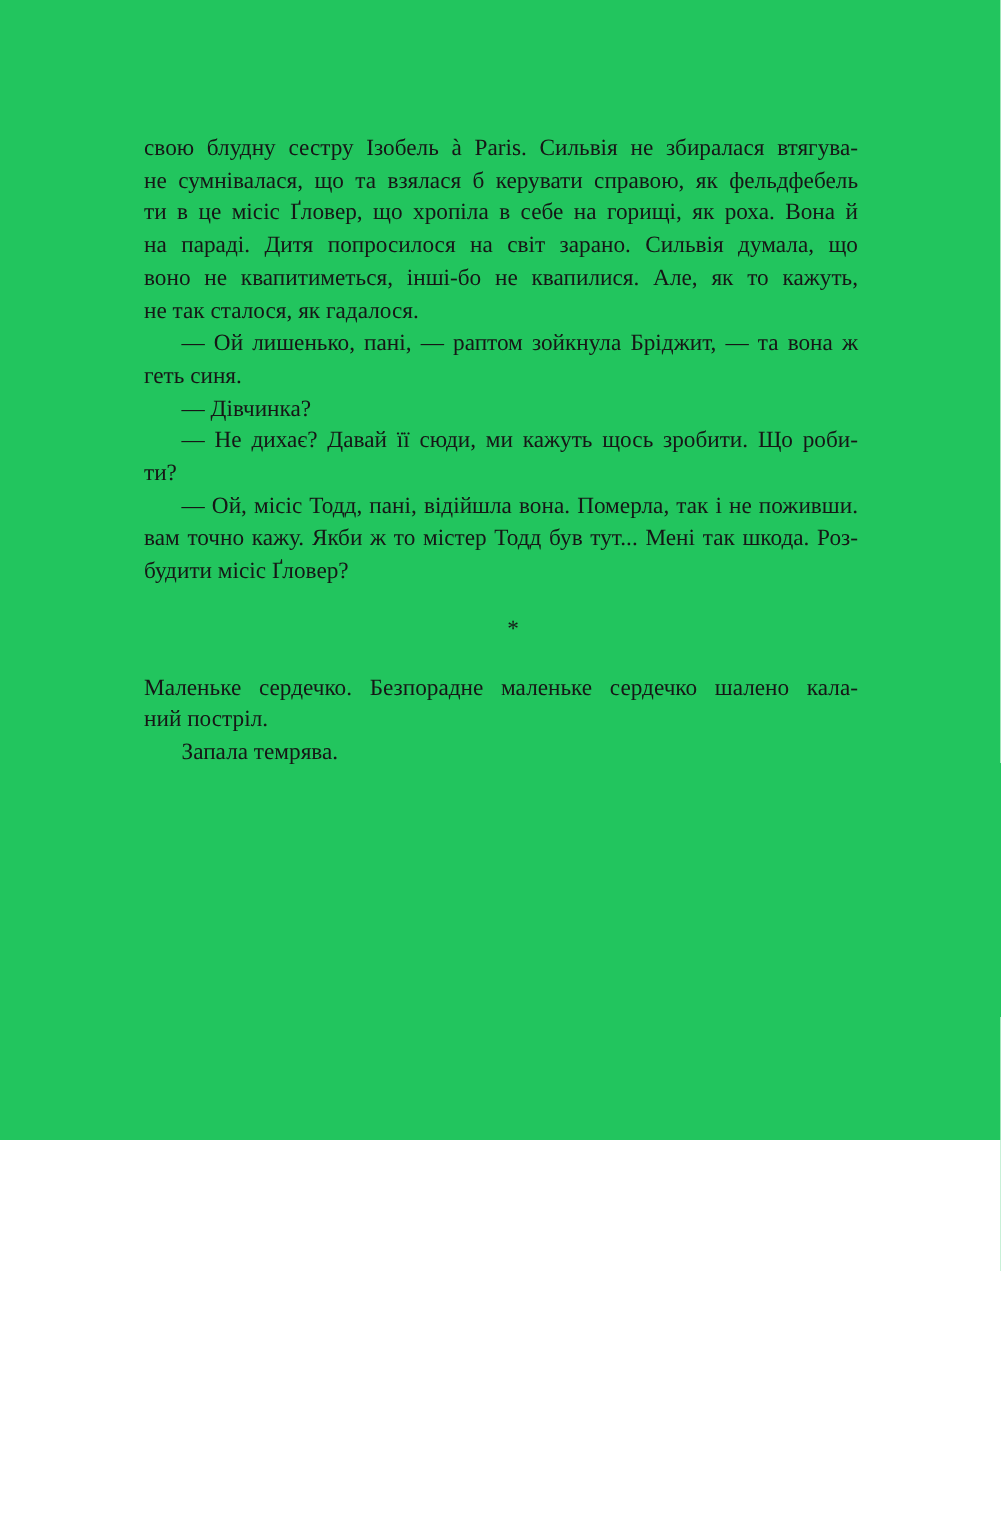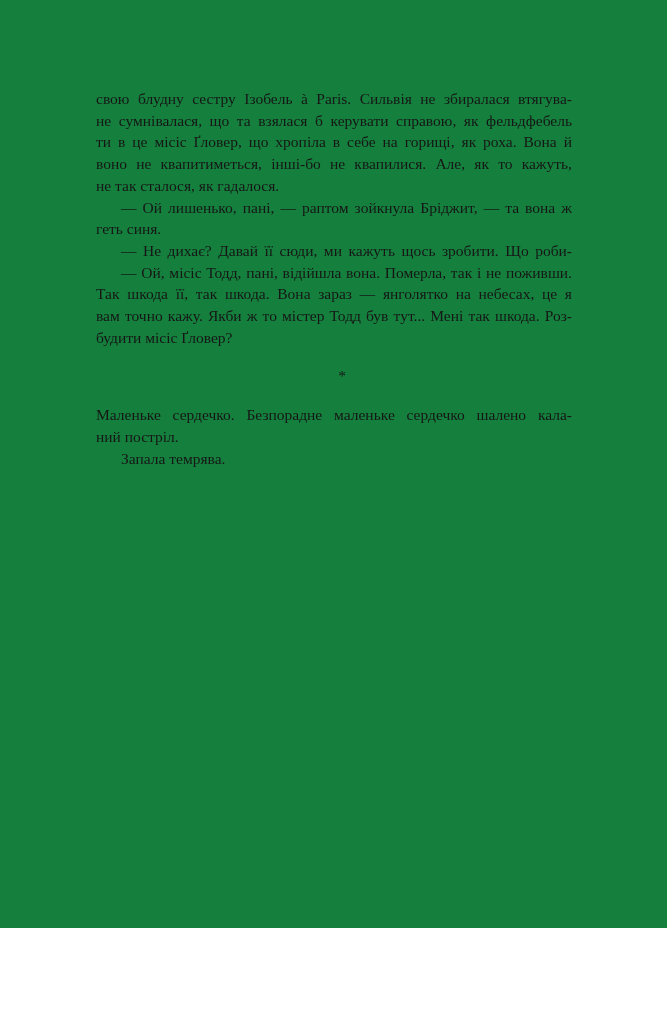--- a/index.html
+++ b/index.html
@@ -8,23 +8,23 @@
     background: #ffffff;
   }
   body {
     width: 667px;
     height: 1024px;
     overflow: hidden;
   }
   .page {
     box-sizing: border-box;
     width: 667px;
-    height: 928px;
+    height: 760px;
     padding: 88px 95px 0 96px;
-    background: #15803d;
+    background: #22c55e;
   }
   .text-content {
     font-family: "Liberation Serif", "DejaVu Serif", serif;
     font-size: 15.5px;
     line-height: 21.7px;
     color: #161616;
   }
   .para { margin: 0; }
   .line {
     text-align: justify;
@@ -46,33 +46,37 @@
 </style>
 </head>
 <body>
 
 <div class="page">
   <div class="text-content">
       <div class="para">
         <div class="line">свою блудну сестру Ізобель à Paris. Сильвія не збиралася втягува-</div>
         <div class="line">не сумнівалася, що та взялася б керувати справою, як фельдфебель</div>
         <div class="line">ти в це місіс Ґловер, що хропіла в себе на горищі, як роха. Вона й</div>
+        <div class="line">на параді. Дитя попросилося на світ зарано. Сильвія думала, що</div>
         <div class="line">воно не квапитиметься, інші-бо не квапилися. Але, як то кажуть,</div>
         <div class="line last">не так сталося, як гадалося.</div>
       </div>
       <div class="para indent">
         <div class="line">— Ой лишенько, пані, — раптом зойкнула Бріджит, — та вона ж</div>
         <div class="line last">геть синя.</div>
       </div>
       <div class="para indent">
+        <div class="line last">— Дівчинка?</div>
+      </div>
+      <div class="para indent">
         <div class="line">— Не дихає? Давай її сюди, ми кажуть щось зробити. Що роби-</div>
+        <div class="line last">ти?</div>
       </div>
       <div class="para indent">
         <div class="line">— Ой, місіс Тодд, пані, відійшла вона. Померла, так і не поживши.</div>
-        <div class="line">Так шкода її, так шкода. Вона зараз — янголятко на небесах, це я</div>
         <div class="line">вам точно кажу. Якби ж то містер Тодд був тут... Мені так шкода. Роз-</div>
         <div class="line last">будити місіс Ґловер?</div>
       </div>
       <div class="separator">*</div>
       <div class="para">
         <div class="line">Маленьке сердечко. Безпорадне маленьке сердечко шалено кала-</div>
         <div class="line last">ний постріл.</div>
       </div>
       <div class="para indent">
         <div class="line last">Запала темрява.</div>

